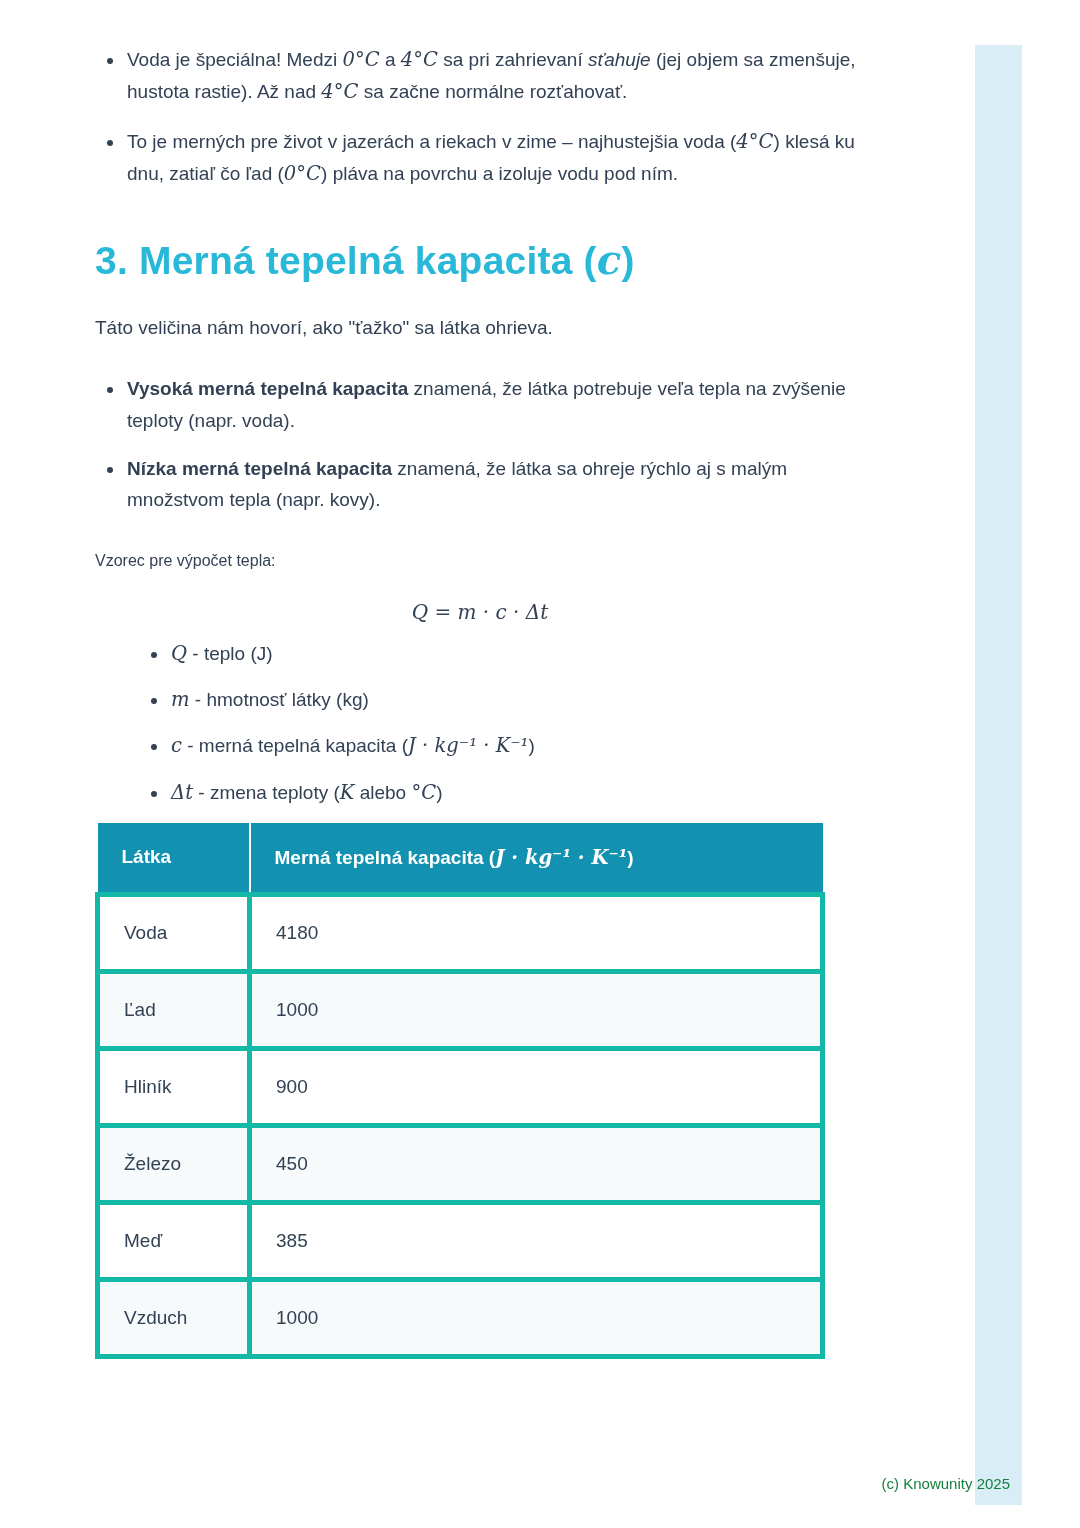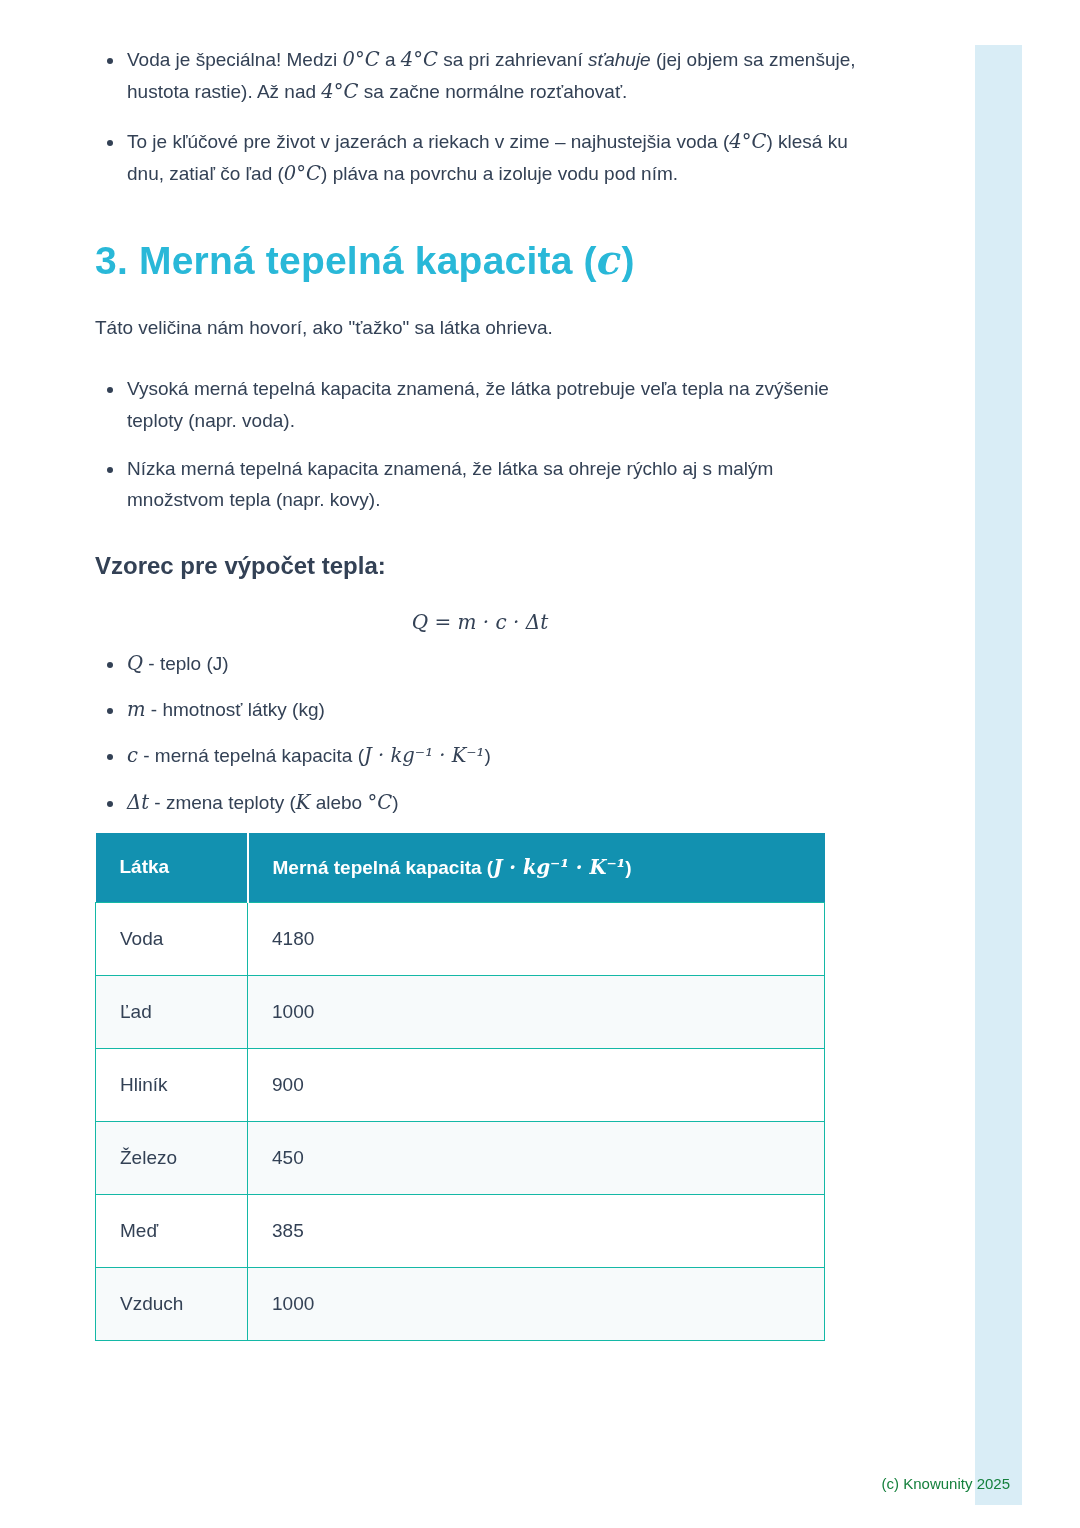--- a/index.html
+++ b/index.html
@@ -51,32 +51,32 @@
     font-weight: 700;
     margin: 46px 0 30px 0;
     letter-spacing: 0.2px;
   }
   h1.section-heading .math { font-weight: 700; }
   p.lead {
     font-size: 19px;
     line-height: 1.6;
     margin: 0 0 30px 0;
   }
-  .bold-seg { font-weight: 400; }
+  .bold-seg { font-weight: 700; }
   .sub-heading {
-    font-size: 24px;
-    font-weight: 700;
+    font-size: 16px;
+    font-weight: 400;
     margin: 36px 0 30px 0;
   }
   .equation {
     font-size: 20px;
     margin: 0 0 14px 0;
     text-align: center;
   }
-  ul.symbols li { margin-bottom: 14px; }
+  ul.symbols li { margin-bottom: 14px; margin-left: 44px; }
   .cap-table {
     border-collapse: collapse;
     width: 730px;
     margin-top: 10px;
   }
   .cap-table th {
     background: #1291b0;
     color: #ffffff;
     text-align: left;
     font-size: 19px;
@@ -84,21 +84,21 @@
     padding: 23px 24px;
   }
   .cap-table th:first-child {
     width: 152px;
     border-right: 2px solid #ffffff;
   }
   .cap-table td {
     font-size: 19px;
     color: #334155;
     padding: 25px 24px;
-    border: 1px solid #14b8a6;
+    border: 5px solid #14b8a6;
     background: #ffffff;
   }
   .cap-table tbody tr:nth-child(even) td { background: #f7fafb; }
   .footer-credit {
     position: absolute;
     right: 70px;
     bottom: 36px;
     font-size: 15px;
     color: #15803d;
     z-index: 3;
@@ -111,21 +111,21 @@
 
   <div class="side-strip"></div>
 
   <div class="content">
 
     <ul class="bullets">
       <li>
         <span>Voda je špeciálna! Medzi </span><span class="math">0°C</span><span> a </span><span class="math">4°C</span><span> sa pri zahrievaní </span><em>sťahuje</em><span> (jej objem sa zmenšuje, hustota rastie). Až nad </span><span class="math">4°C</span><span> sa začne normálne rozťahovať.</span>
       </li>
       <li>
-        <span>To je kľúčové pre život v jazerách a riekach v zime – najhustejšia voda (</span><span class="math">4°C</span><span>) klesá ku dnu, zatiaľ čo ľad (</span><span class="math">0°C</span><span>) pláva na povrchu a izoluje vodu pod ním.</span>
+        <span>To je merných pre život v jazerách a riekach v zime – najhustejšia voda (</span><span class="math">4°C</span><span>) klesá ku dnu, zatiaľ čo ľad (</span><span class="math">0°C</span><span>) pláva na povrchu a izoluje vodu pod ním.</span>
       </li>
     </ul>
 
     <h1 class="section-heading">
       <span>3. Merná tepelná kapacita (</span><span class="math">c</span><span>)</span>
     </h1>
 
     <p class="lead">Táto veličina nám hovorí, ako "ťažko" sa látka ohrieva.</p>
 
     <ul class="bullets">

